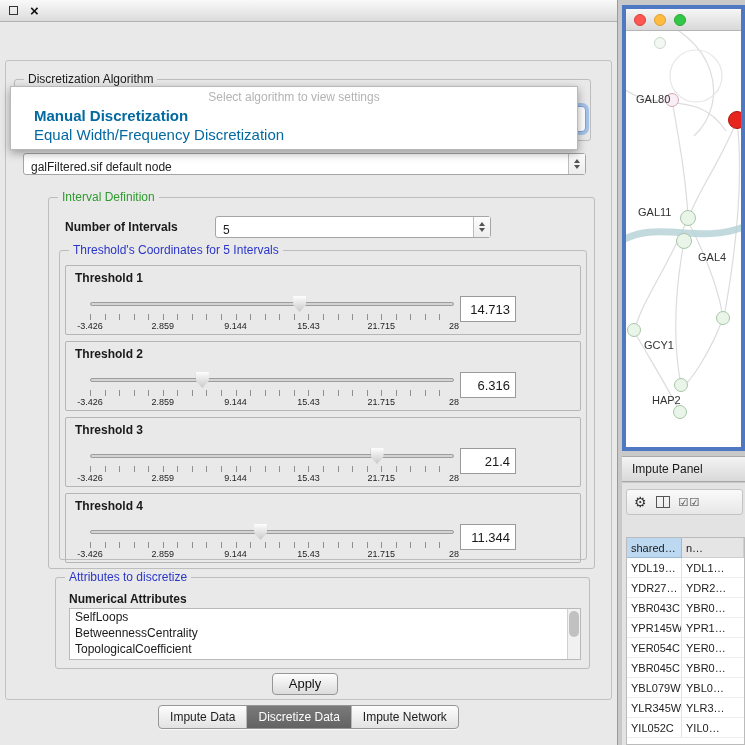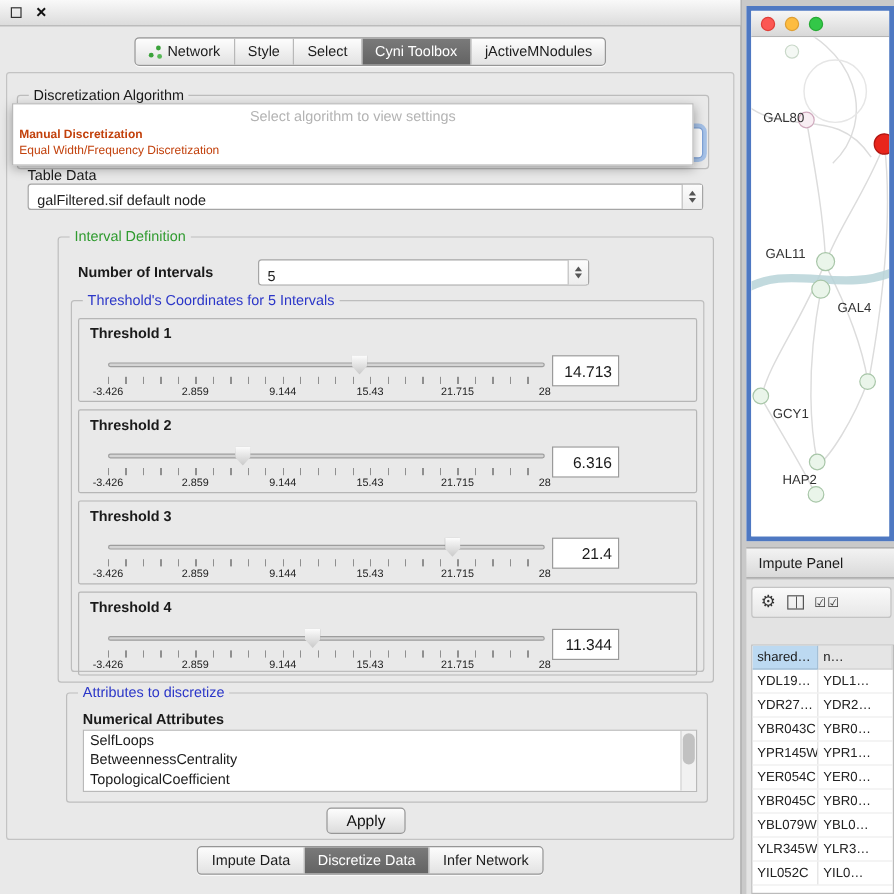--- a/index.html
+++ b/index.html
@@ -35,21 +35,21 @@
   .legend-green { color:#2f9b2f; }
   .legend-blue { color:#2b36c8; }
 
   
   .algo-group { left:8px; top:18px; width:577px; height:62px; }
   .algo-combo { position:absolute; left:6px; top:26px; width:565px; height:26px; background:#fff; border:1px solid #7fa3d8; border-radius:4px; box-shadow:0 0 0 3px rgba(110,160,230,.55); }
 
   
   .dd { position:absolute; left:10px; top:86px; width:568px; min-height:52px; background:#fff; border:1px solid #b9b9b9; box-shadow:0 3px 9px rgba(0,0,0,.35); z-index:10; padding-bottom:5px; }
   .dd-placeholder { text-align:center; color:#b3b3b3; font-size:12px; padding:3px 0 2px; }
-  .dd-option { font-size:10px; padding:1px 5px; color:#c2410c; }
+  .dd-option { font-size:15px; padding:1px 23px; color:#0369a1; }
   .dd-option.dd-bold { font-weight:bold; }
 
   .td-label { position:absolute; left:17px; top:78px; font-size:12px; }
   .combo { position:absolute; background:#fff; border:1px solid #a5a5a5; border-radius:3px; font-size:12px; display:flex; align-items:flex-end; padding-left:7px; color:#222; }
   .combo-tabledata { left:17px; top:92px; width:563px; height:22px; }
   .stepper { margin-left:auto; width:17px; align-self:stretch; border-left:1px solid #bdbdbd; display:flex; flex-direction:column; align-items:center; justify-content:center; gap:2px; background:linear-gradient(#fcfcfc,#ededed); }
   .tri-up { width:0; height:0; border-left:3.5px solid transparent; border-right:3.5px solid transparent; border-bottom:4px solid #555; }
   .tri-down { width:0; height:0; border-left:3.5px solid transparent; border-right:3.5px solid transparent; border-top:4px solid #555; }
 
   
@@ -112,40 +112,20 @@
 </style>
 </head>
 <body>
 
 <div class="cp">
   <div class="cp-titlebar">
     <span class="win-sq"></span>
     <span class="win-close">×</span>
   </div>
 
-  <div class="tabs-row">
-    <div class="seg" id="top-tabs">
-        <div class="seg-tab">
-          <span class="net-ico"></span>
-          <span>Network</span>
-        </div>
-        <div class="seg-tab">
-          <span>Style</span>
-        </div>
-        <div class="seg-tab">
-          <span>Select</span>
-        </div>
-        <div class="seg-tab selected">
-          <span>Cyni Toolbox</span>
-        </div>
-        <div class="seg-tab">
-          <span>jActiveMNodules</span>
-        </div>
-      </div>
-  </div>
 
   <div class="inner">
 
     <div class="group algo-group">
       <span class="group-legend">Discretization Algorithm</span>
       <div class="algo-combo"></div>
     </div>
 
     <div class="td-label">Table Data</div>
     <div class="combo combo-tabledata">
@@ -267,21 +247,21 @@
 
   <div class="bottom-tabs">
     <div class="seg" id="bottom-tabs">
         <div class="seg-tab">
           <span>Impute Data</span>
         </div>
         <div class="seg-tab selected">
           <span>Discretize Data</span>
         </div>
         <div class="seg-tab">
-          <span>Infer Network</span>
+          <span>Impute Network</span>
         </div>
       </div>
   </div>
 </div>
 
 <div class="net-window">
   <div class="net-titlebar">
     <span class="tl tl-red"></span>
     <span class="tl tl-yellow"></span>
     <span class="tl tl-green"></span>

